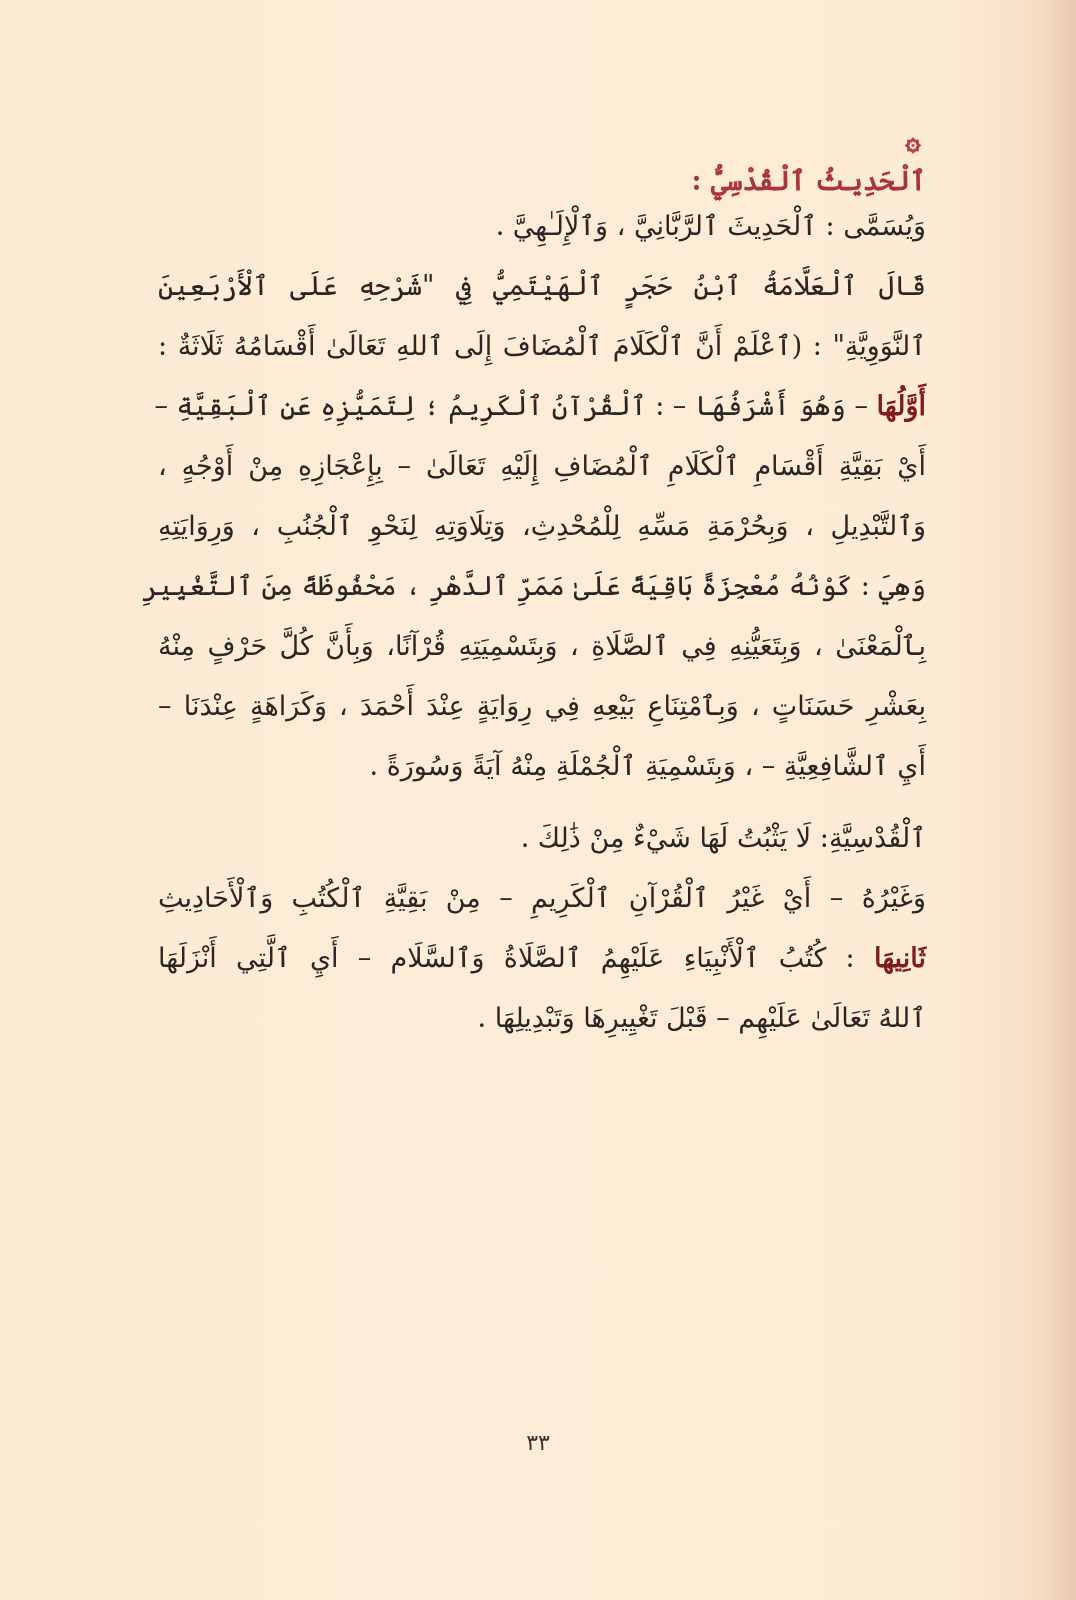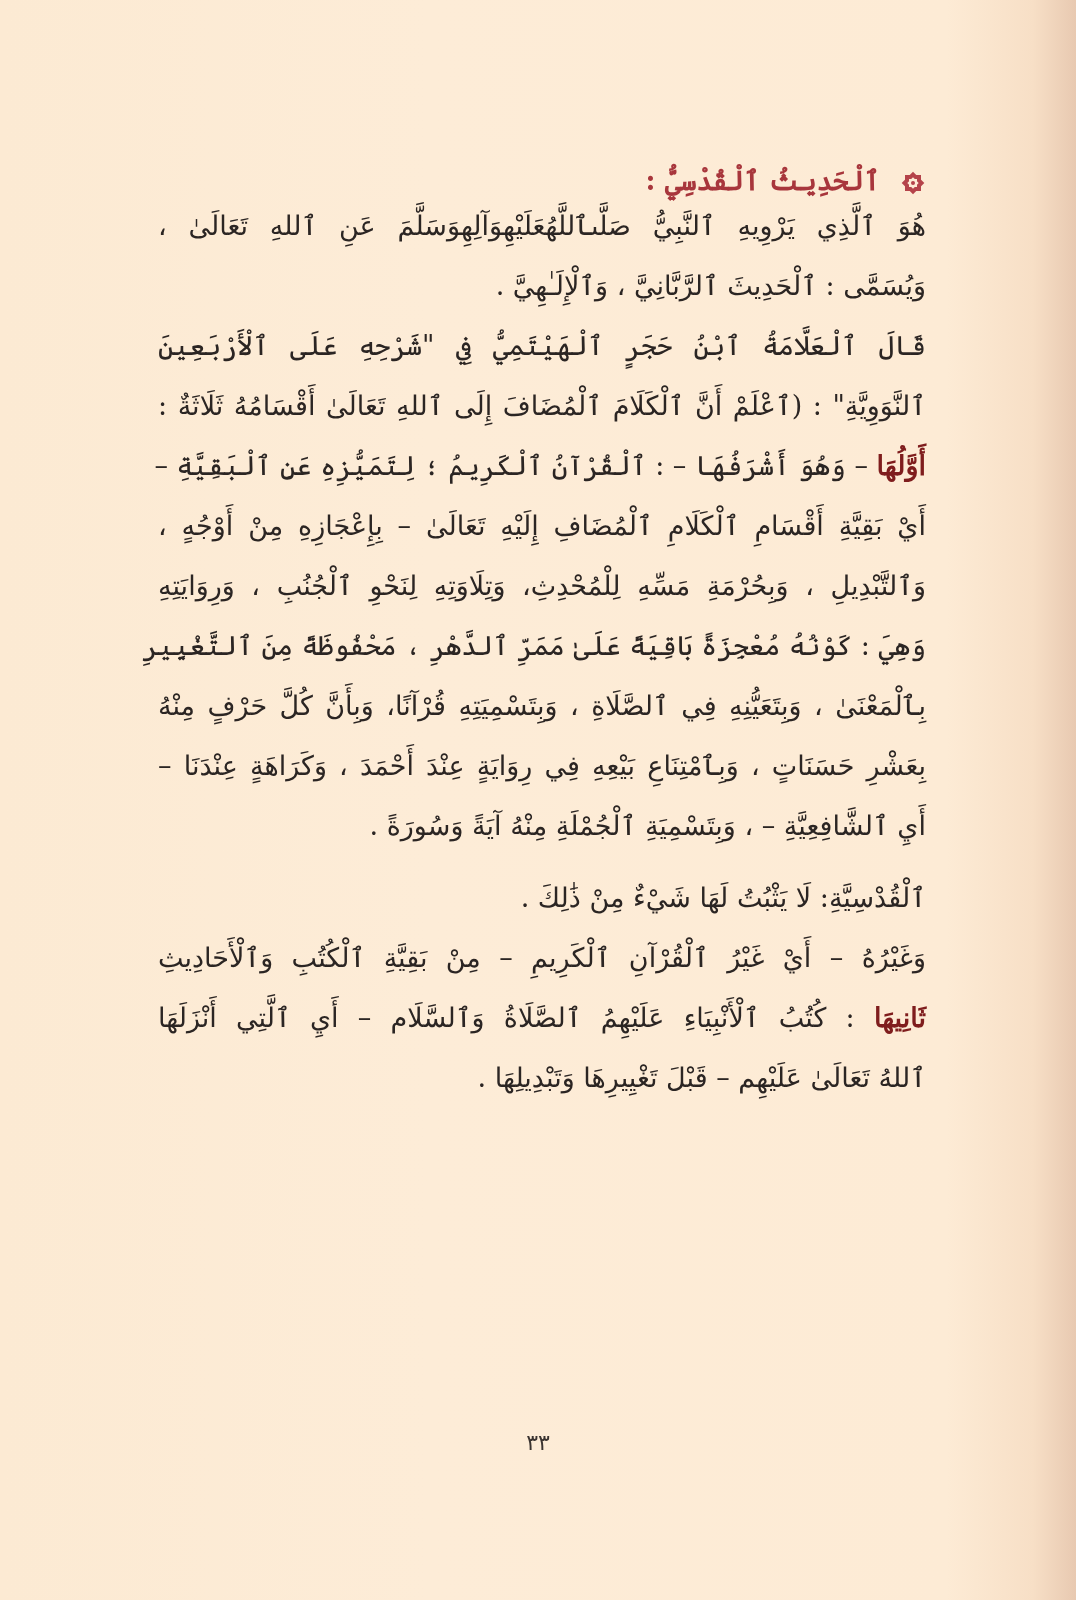--- a/index.html
+++ b/index.html
@@ -37,23 +37,24 @@
   }
   .line.last {
     text-align-last: right;
   }
   .heading {
     color: #a8363c;
     font-weight: bold;
   }
   .heading-row {
     display: flex;
-    align-items: flex-end;
-    gap: 20px;
+    align-items: flex-start;
+    gap: 10px;
     height: 60px;
+    flex-direction: column;
   }
   .star-icon {
     width: 26px;
     height: 26px;
     display: inline-block;
   }
   .red {
     color: #7f1d1d;
     font-weight: bold;
   }
@@ -87,21 +88,20 @@
       </g>
       <g fill="#fdebd5">
         <rect x="9" y="9" width="8" height="8"></rect>
         <rect x="9" y="9" width="8" height="8" transform="rotate(45 13 13)"></rect>
       </g>
       <circle cx="13" cy="13" r="2" fill="#b5434a"></circle>
     </svg>
     <span class="heading">ٱلْحَدِيثُ ٱلْقُدْسِيُّ :</span>
   </div>
 
-  <div class="line">هُوَ ٱلَّذِي يَرْوِيهِ ٱلنَّبِيُّ صَلَّىٱللَّهُعَلَيْهِوَآلِهِوَسَلَّمَ عَنِ ٱللهِ تَعَالَىٰ ،</div>
   <div class="line last">وَيُسَمَّى : ٱلْحَدِيثَ ٱلرَّبَّانِيَّ ، وَٱلْإِلَـٰهِيَّ .</div>
 
 
   <div class="line">قَالَ ٱلْعَلَّامَةُ ٱبْنُ حَجَرٍ ٱلْهَيْتَمِيُّ فِي "شَرْحِهِ عَلَى ٱلْأَرْبَعِينَ</div>
   <div class="line">ٱلنَّوَوِيَّةِ" : (ٱعْلَمْ أَنَّ ٱلْكَلَامَ ٱلْمُضَافَ إِلَى ٱللهِ تَعَالَىٰ أَقْسَامُهُ ثَلَاثَةٌ :</div>
 
   <div class="line">
     <span class="red">أَوَّلُهَا</span><span> – وَهُوَ أَشْرَفُهَا – : ٱلْقُرْآنُ ٱلْكَرِيمُ ؛ لِتَمَيُّزِهِ عَنِ ٱلْبَقِيَّةِ –</span>
   </div>
   <div class="line">أَيْ بَقِيَّةِ أَقْسَامِ ٱلْكَلَامِ ٱلْمُضَافِ إِلَيْهِ تَعَالَىٰ – بِإِعْجَازِهِ مِنْ أَوْجُهٍ ،</div>

